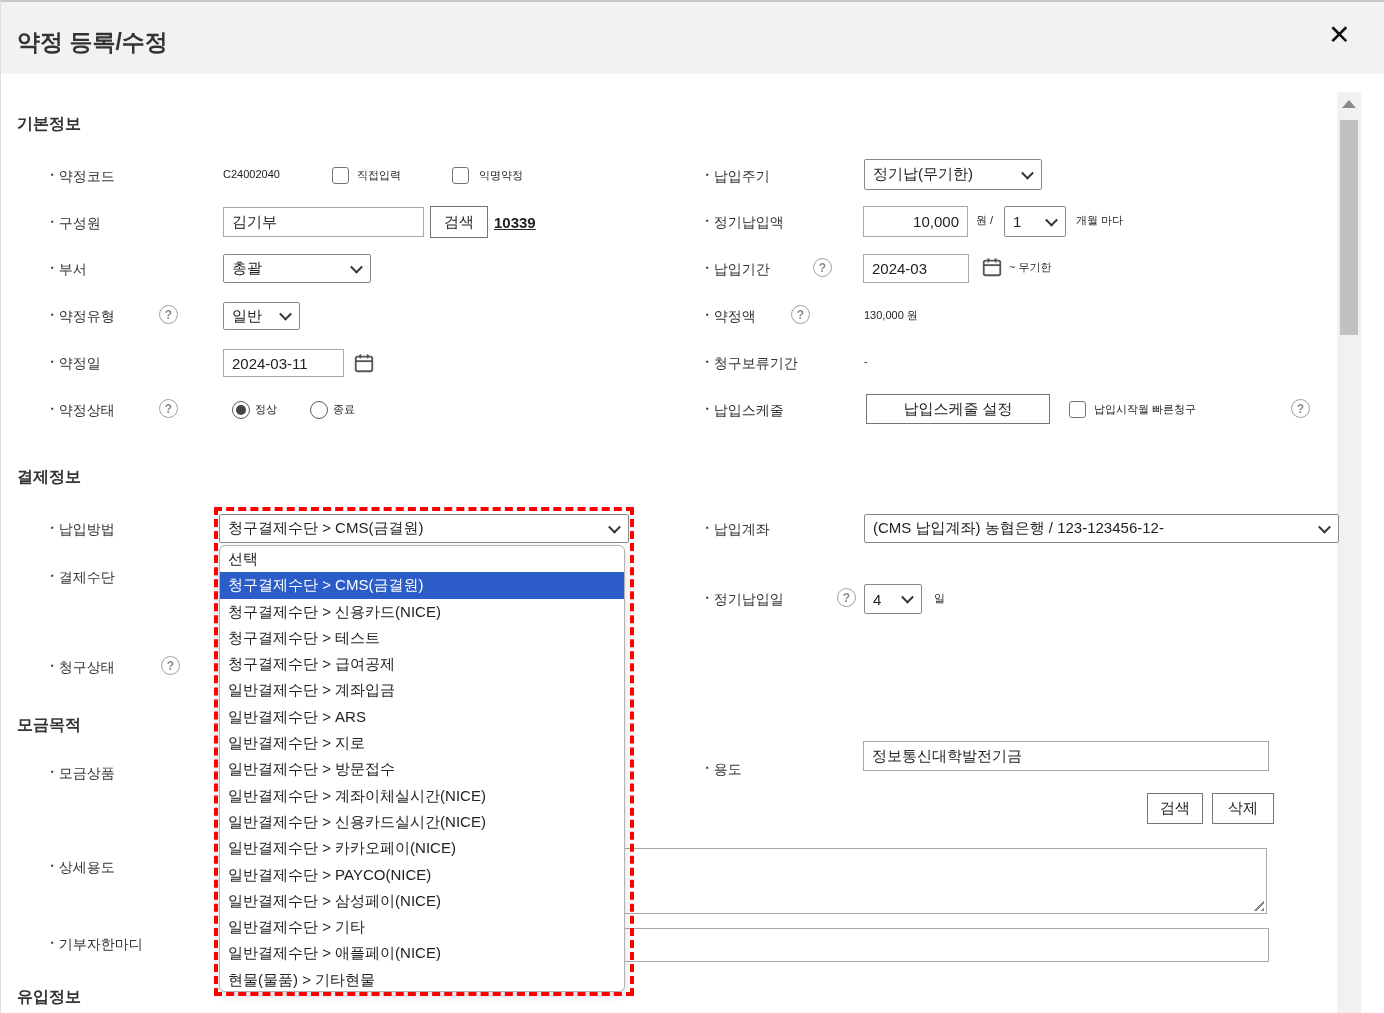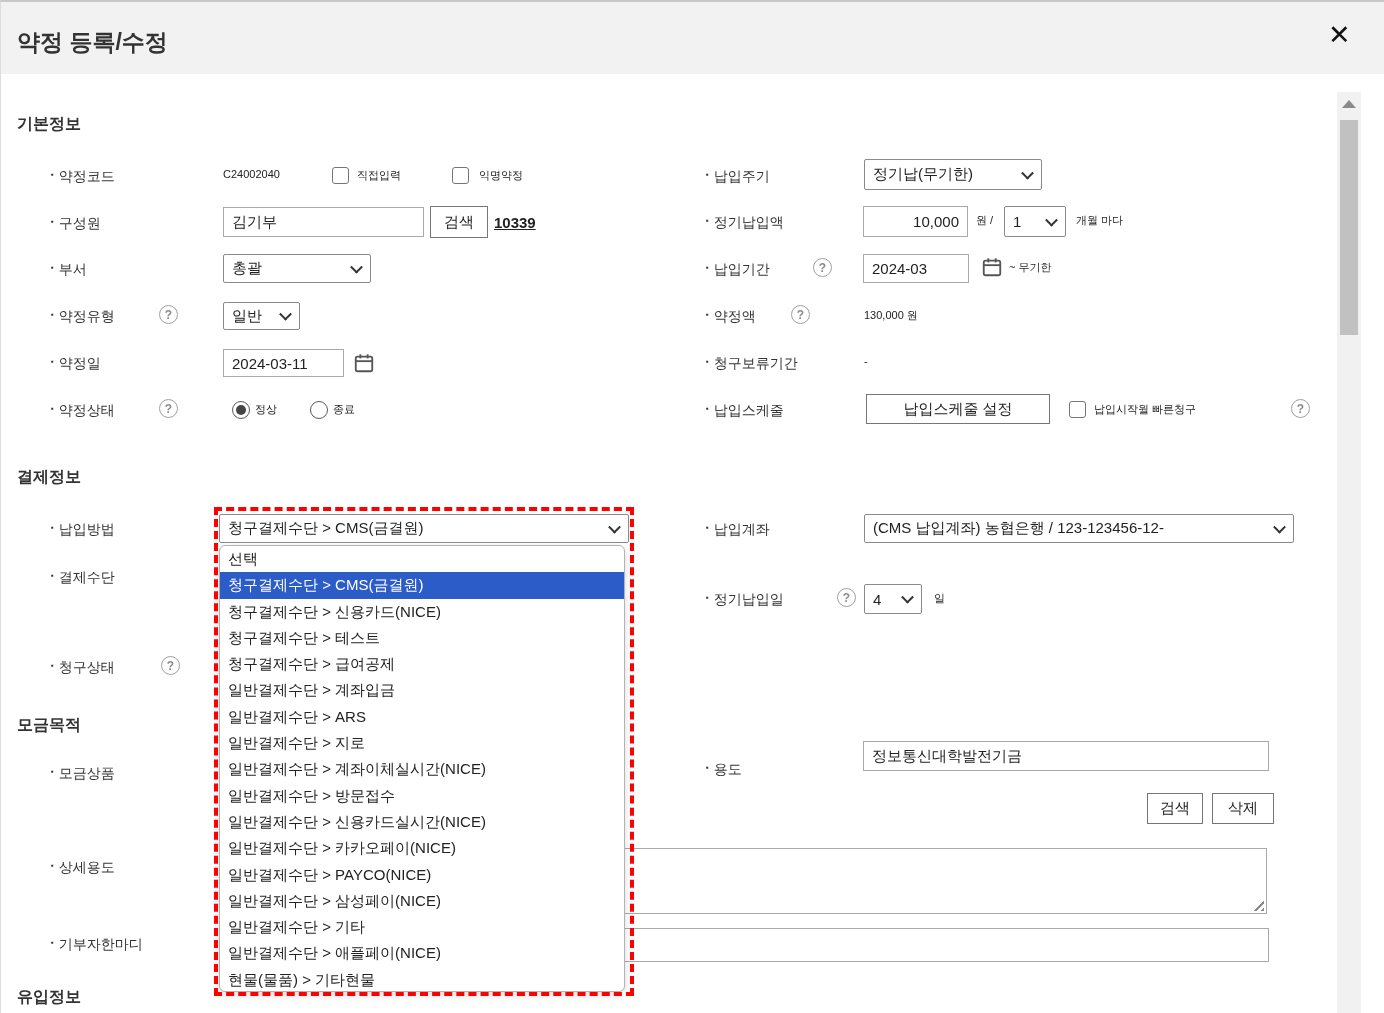--- a/index.html
+++ b/index.html
@@ -144,21 +144,21 @@
   <div class="abs sel" style="left:218px;top:512px;width:410px;height:29px;z-index:5">
     <span>청구결제수단 &gt; CMS(금결원)</span>
     <i class="chev"></i>
   </div>
 
   <div class="abs lbl" style="left:50px;top:567px">결제수단</div>
   <div class="abs lbl" style="left:50px;top:657px">청구상태</div>
   <div class="abs help" style="left:160px;top:654px">?</div>
 
   <div class="abs lbl" style="left:705px;top:519px">납입계좌</div>
-  <div class="abs sel" style="left:863px;top:512px;width:430px;height:29px">
+  <div class="abs sel" style="left:863px;top:512px;width:475px;height:29px">
     <span>(CMS 납입계좌) 농협은행 / 123-123456-12-</span>
     <i class="chev"></i>
   </div>
 
   <div class="abs lbl" style="left:705px;top:589px">정기납입일</div>
   <div class="abs help" style="left:836px;top:586px">?</div>
   <div class="abs sel" style="left:863px;top:582px;width:58px;height:30px;padding-right:22px">
     <span>4</span>
     <i class="chev"></i>
   </div>
@@ -184,22 +184,22 @@
 
   <div class="abs dd-panel">
       <div class="dd-item">선택</div>
       <div class="dd-item selected">청구결제수단 &gt; CMS(금결원)</div>
       <div class="dd-item">청구결제수단 &gt; 신용카드(NICE)</div>
       <div class="dd-item">청구결제수단 &gt; 테스트</div>
       <div class="dd-item">청구결제수단 &gt; 급여공제</div>
       <div class="dd-item">일반결제수단 &gt; 계좌입금</div>
       <div class="dd-item">일반결제수단 &gt; ARS</div>
       <div class="dd-item">일반결제수단 &gt; 지로</div>
+      <div class="dd-item">일반결제수단 &gt; 방문접수</div>
       <div class="dd-item">일반결제수단 &gt; 계좌이체실시간(NICE)</div>
-      <div class="dd-item">일반결제수단 &gt; 방문접수</div>
       <div class="dd-item">일반결제수단 &gt; 신용카드실시간(NICE)</div>
       <div class="dd-item">일반결제수단 &gt; 카카오페이(NICE)</div>
       <div class="dd-item">일반결제수단 &gt; PAYCO(NICE)</div>
       <div class="dd-item">일반결제수단 &gt; 삼성페이(NICE)</div>
       <div class="dd-item">일반결제수단 &gt; 기타</div>
       <div class="dd-item">일반결제수단 &gt; 애플페이(NICE)</div>
       <div class="dd-item">현물(물품) &gt; 기타현물</div>
     </div>
 
   <div class="abs annot"></div>

